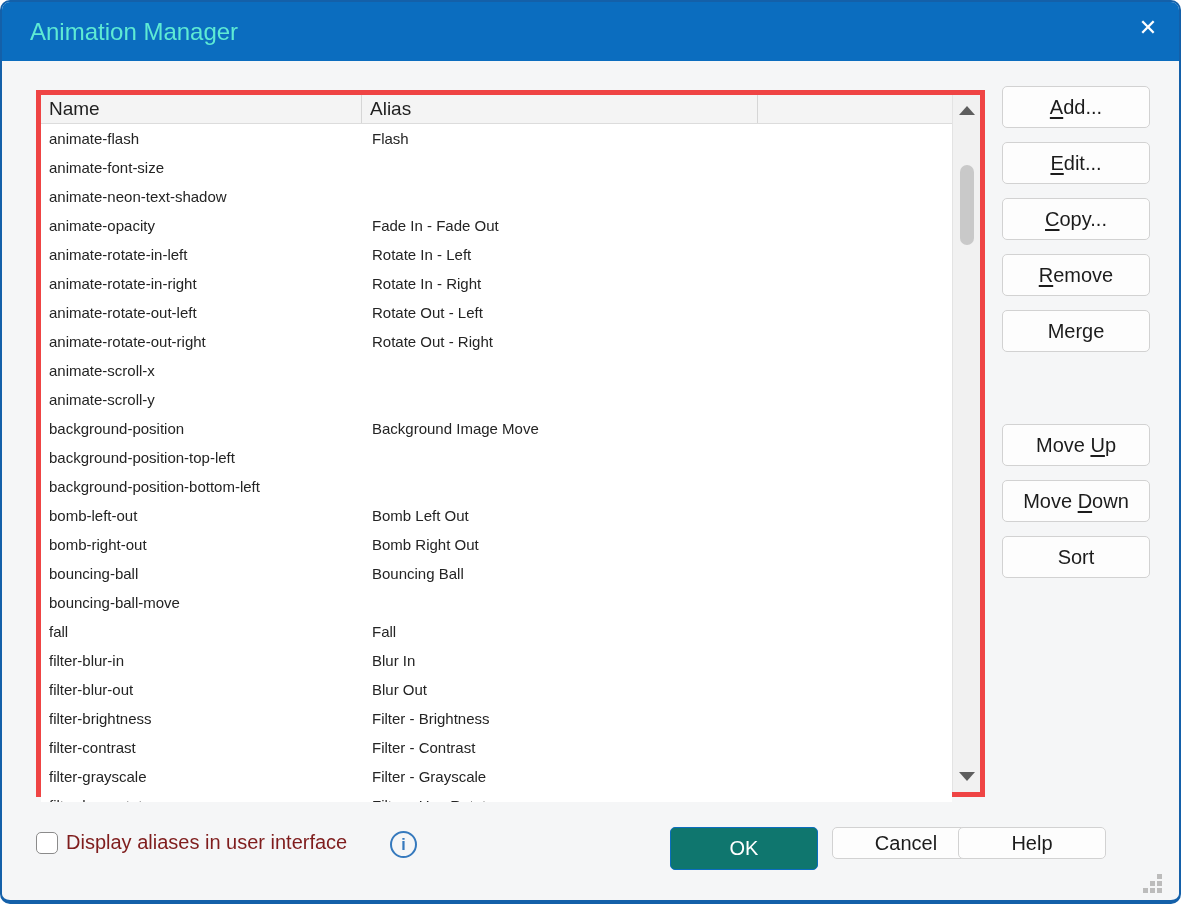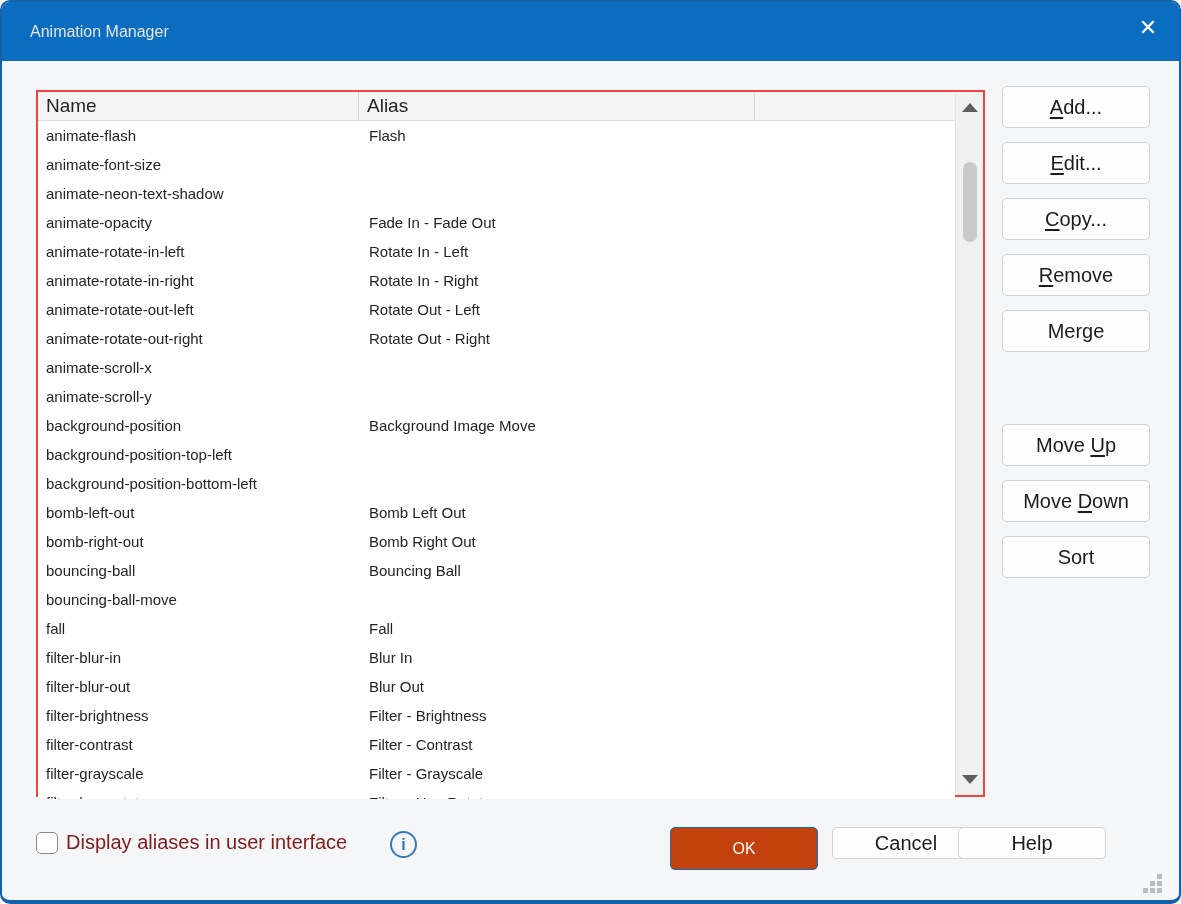--- a/index.html
+++ b/index.html
@@ -5,33 +5,33 @@
   * { margin:0; padding:0; box-sizing:border-box; }
   html,body { background:#ffffff; font-family:"Liberation Sans", sans-serif; }
   .dialog {
     position:relative; width:1181px; height:904px;
     background:#f5f6f7;
     border:2px solid #1460a9; border-bottom-width:4px;
     border-radius:10px; overflow:hidden;
   }
   .titlebar {
     position:absolute; left:0; top:0; right:0; height:59px;
-    background:#0b6dbf; color:#e5e5e5;
+    background:#0b6dbf; color:#5eead4;
     display:flex; align-items:center; padding-left:28px;
-    font-size:16px;
+    font-size:24px;
   }
   .close-x {
     position:absolute; top:0; right:0; width:62px; height:52px;
     display:flex; align-items:center; justify-content:center;
     color:#ffffff; font-size:22px; cursor:pointer;
   }
   
   .list-box {
     position:absolute; left:34px; top:88px; width:949px; height:707px;
-    background:#ffffff; border:2px solid #ef4444;
+    background:#ffffff; border:5px solid #ef4444;
   }
   .list-header {
     position:absolute; left:0; top:0; right:28px; height:29px;
     display:flex; background:#f4f4f4;
     border-bottom:1px solid #dcdcdc;
     color:#1f1f1f; font-size:19px;
   }
   .hcell { display:flex; align-items:center; padding-left:8px; border-right:1px solid #d6d6d6; }
   .hcell.c1 { width:321px; }
   .hcell.c2 { width:396px; }
@@ -76,22 +76,22 @@
     position:absolute; left:64px; top:829px; font-size:20px; color:#7f1d1d;
   }
   .info-icon {
     position:absolute; left:388px; top:829px; width:27px; height:27px;
     border:2px solid #3579bd; border-radius:50%;
     color:#3579bd; font-size:16px; font-weight:bold;
     display:flex; align-items:center; justify-content:center; cursor:pointer;
   }
   .btn-ok {
     position:absolute; left:668px; top:825px; width:148px; height:43px;
-    background:#c2410c; color:#ffffff; border:1px solid #0b6dbf; border-radius:5px;
-    font-family:"Liberation Sans", sans-serif; font-size:16px;
+    background:#0f766e; color:#ffffff; border:1px solid #0b6dbf; border-radius:5px;
+    font-family:"Liberation Sans", sans-serif; font-size:20px;
     display:flex; align-items:center; justify-content:center; cursor:pointer;
   }
   .btn-cancel { position:absolute; left:830px; top:825px; }
   .btn-help   { position:absolute; left:956px; top:825px; }
   .btn-cancel, .btn-help { height:32px; }
   
   .grip {
     position:absolute; left:1141px; top:886px; width:5px; height:5px;
     background:#bcbcbc;
     box-shadow: 7px 0 0 #bcbcbc, 14px 0 0 #bcbcbc,

